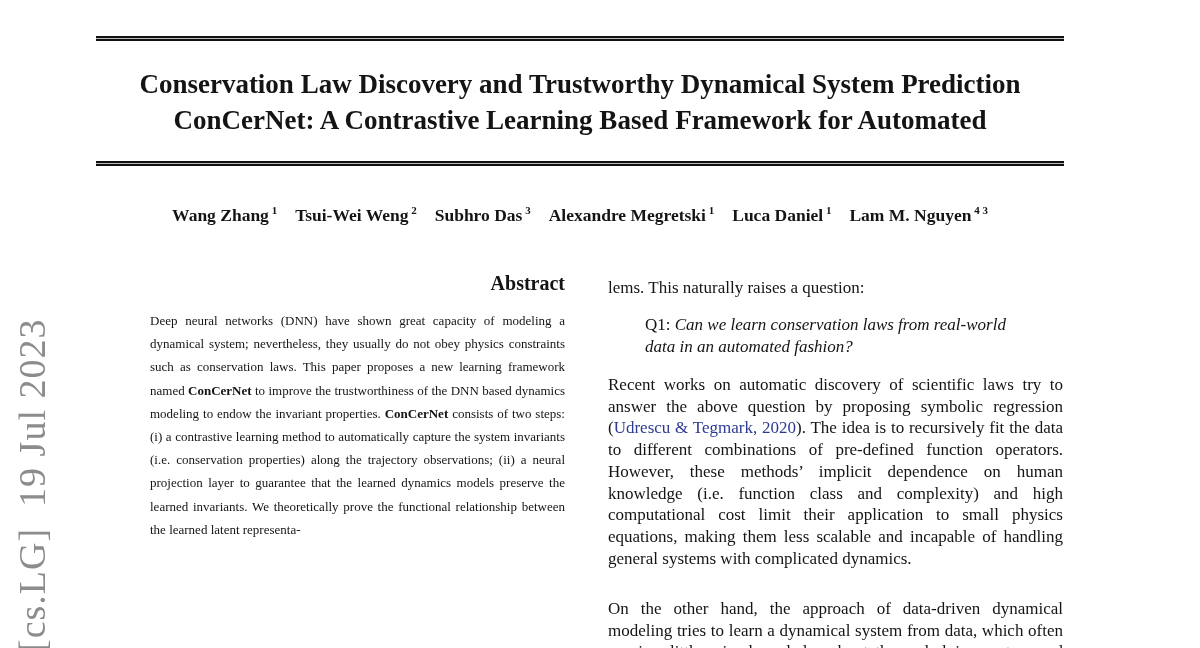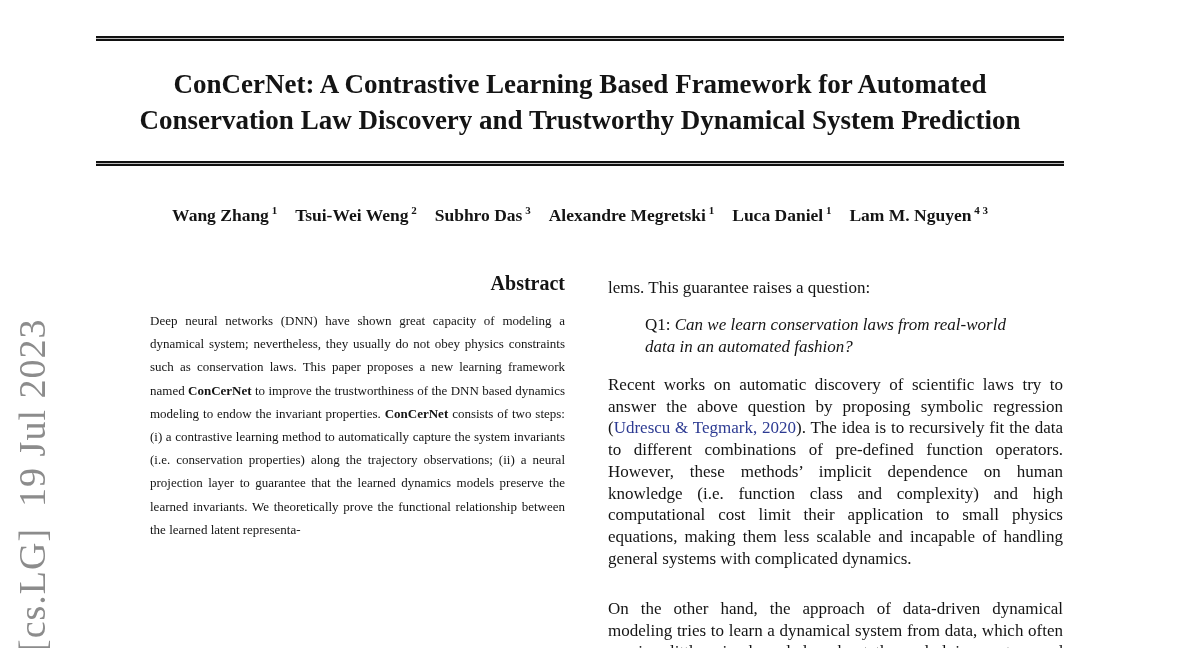--- a/index.html
+++ b/index.html
@@ -89,33 +89,33 @@
 </head>
 <body>
 
 <div class="page" style="color: rgb(20, 20, 20);">
 
   <div class="watermark" style="color: rgb(140, 140, 140);">[cs.LG]  19 Jul 2023</div>
 
   <div class="double-rule rule-top"></div>
 
   <div class="paper-title">
+    <div>Conservation Law Discovery and Trustworthy Dynamical System Prediction</div>
     <div>ConCerNet: A Contrastive Learning Based Framework for Automated</div>
-    <div>Conservation Law Discovery and Trustworthy Dynamical System Prediction</div>
   </div>
 
   <div class="double-rule rule-mid"></div>
 
   <div class="authors"><span class="author"><span>Wang Zhang</span><sup> 1</sup></span><span class="author"><span>Tsui-Wei Weng</span><sup> 2</sup></span><span class="author"><span>Subhro Das</span><sup> 3</sup></span><span class="author"><span>Alexandre Megretski</span><sup> 1</sup></span><span class="author"><span>Luca Daniel</span><sup> 1</sup></span><span class="author"><span>Lam M. Nguyen</span><sup> 4 3</sup></span></div>
 
   <div class="abstract-heading">Abstract</div>
 
   <div class="abstract-body"><span>Deep neural networks (DNN) have shown great capacity of modeling a dynamical system; nevertheless, they usually do not obey physics constraints such as conservation laws. This paper proposes a new learning framework named </span><span style="font-weight: bold;">ConCerNet</span><span> to improve the trustworthiness of the DNN based dynamics modeling to endow the invariant properties. </span><span style="font-weight: bold;">ConCerNet</span><span> consists of two steps: (i) a contrastive learning method to automatically capture the system invariants (i.e. conservation properties) along the trajectory observations; (ii) a neural projection layer to guarantee that the learned dynamics models preserve the learned invariants. We theoretically prove the functional relationship between the learned latent representa-</span></div>
 
-  <div class="rc-block rc-frag"><span>lems. This guarantee raises a question:</span></div>
+  <div class="rc-block rc-frag"><span>lems. This naturally raises a question:</span></div>
 
   <div class="rc-block rc-question"><span class="seg-upright" style="font-weight: normal;">Q1:</span><span> Can we learn conservation laws from real-world data in an automated fashion?</span></div>
 
   <div class="rc-block rc-para rc-para-b"><span>Recent works on automatic discovery of scientific laws try to answer the above question by proposing symbolic regression (</span><span style="color: rgb(44, 58, 146);">Udrescu &amp; Tegmark, 2020</span><span>). The idea is to recursively fit the data to different combinations of pre-defined function operators. However, these methods’ implicit dependence on human knowledge (i.e. function class and complexity) and high computational cost limit their application to small physics equations, making them less scalable and incapable of handling general systems with complicated dynamics.</span></div>
 
   <div class="rc-block rc-para rc-para-c"><span>On the other hand, the approach of data-driven dynamical modeling tries to learn a dynamical system from data, which often requires little prior knowledge about the underlying system and offers more flexibility for complicated dynamics.</span></div>
 
 </div>
 
 </body></html>

